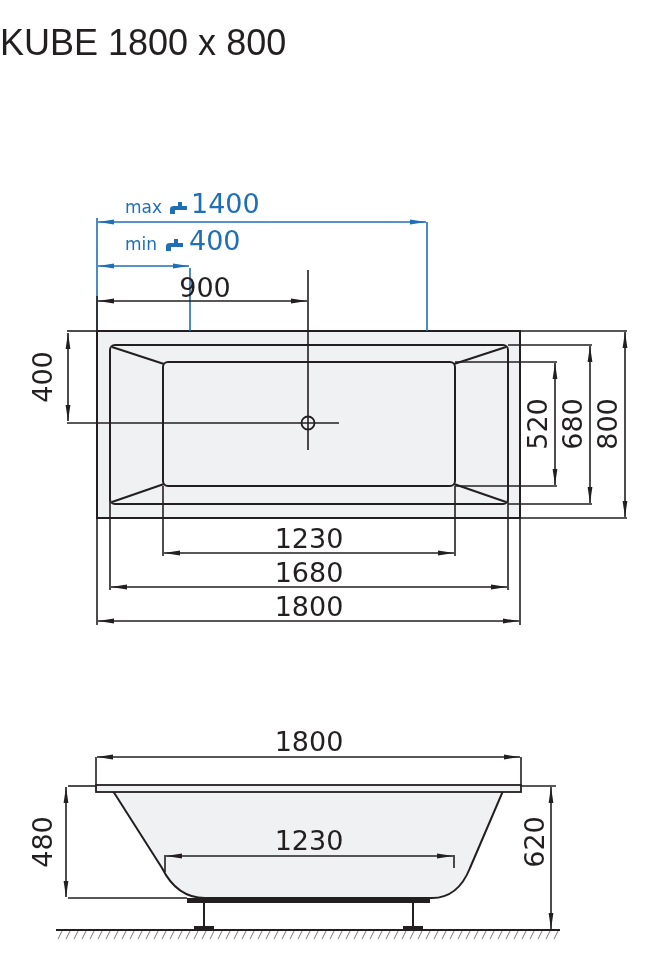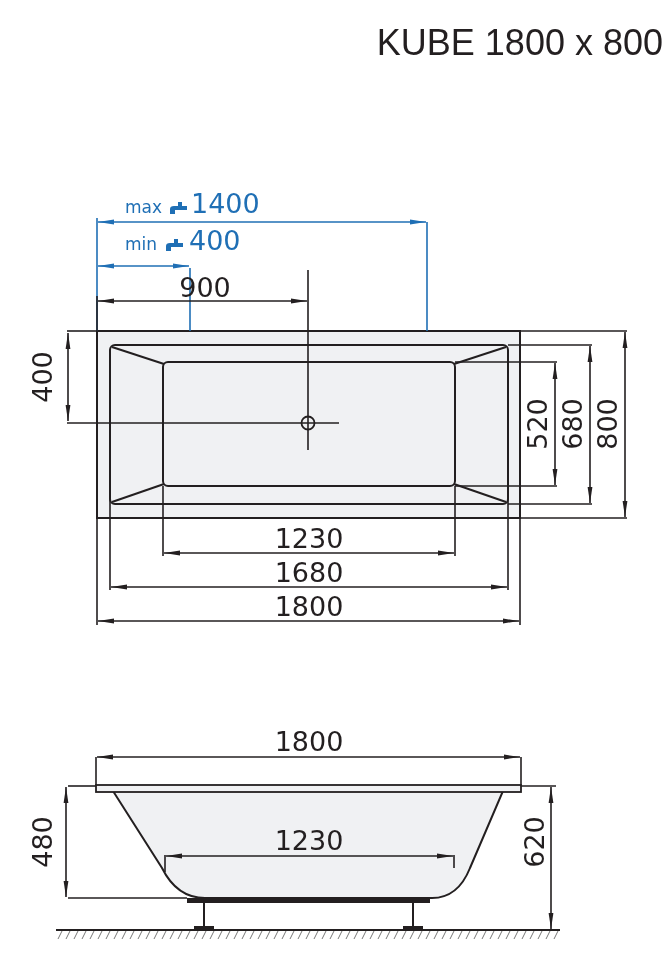--- a/index.html
+++ b/index.html
@@ -1,17 +1,17 @@
 <!DOCTYPE html>
 <html><head>
   <meta charset="utf-8">
   <style>
     html, body { margin:0; padding:0; background:#ffffff; }
     body { width:663px; height:958px; position:relative; overflow:hidden; font-family:"Liberation Sans", sans-serif; }
-    .title { position:absolute; left:0; top:22px; width:663px; text-align:right; font-size:36px; color:#231f20; font-family:"Liberation Sans", sans-serif; }
+    .title { position:absolute; left:0; top:22px; width:663px; text-align:left; font-size:36px; color:#231f20; font-family:"Liberation Sans", sans-serif; }
     svg { position:absolute; left:0; top:0; }
     .dim { font-family:"DejaVu Sans", sans-serif; font-size:27px; fill:#231f20; }
     .dimb { font-family:"DejaVu Sans", sans-serif; font-size:27px; fill:#1f6fb5; }
     .lbl { font-family:"DejaVu Sans", sans-serif; font-size:17px; fill:#1f6fb5; }
   </style>
 </head>
 <body>
 
 <div class="title">KUBE 1800 x 800</div>
 

